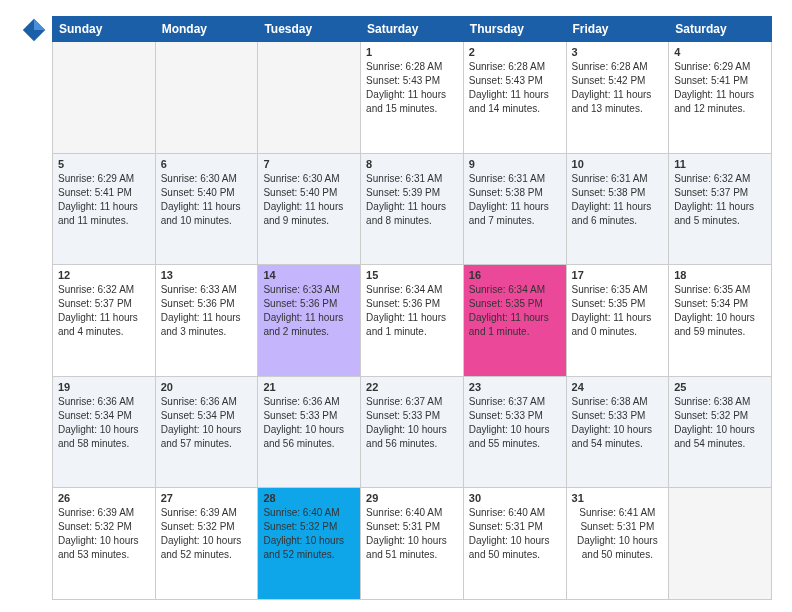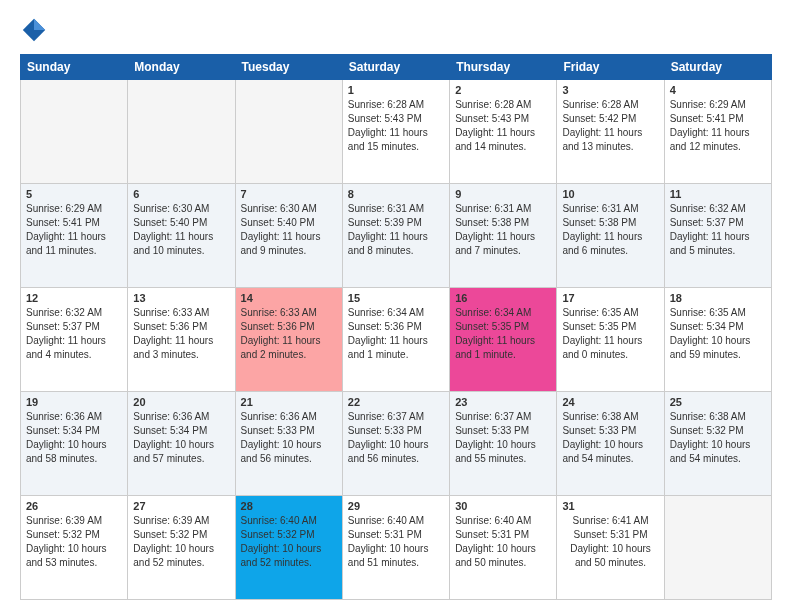--- a/index.html
+++ b/index.html
@@ -8,21 +8,20 @@
       background: #fff;
       width: 792px;
       height: 612px;
       overflow: hidden;
     }
     .page {
       width: 792px;
       height: 612px;
       padding: 16px 20px 12px 20px;
       display: flex;
-      flex-direction: column;
     }
     .header {
       display: flex;
       justify-content: space-between;
       align-items: flex-start;
       margin-bottom: 10px;
     }
     .logo {
       display: flex;
       align-items: center;
@@ -222,21 +221,21 @@
             <div class="day-info" style="white-space: pre-line;">Sunrise: 6:32 AM
 Sunset: 5:37 PM
 Daylight: 11 hours and 4 minutes.</div>
           </td>
           <td style="background: rgb(255, 255, 255);">
             <span class="day-num">13</span>
             <div class="day-info" style="white-space: pre-line;">Sunrise: 6:33 AM
 Sunset: 5:36 PM
 Daylight: 11 hours and 3 minutes.</div>
           </td>
-          <td style="background: #fca5a5; margin-left: 48px;">
+          <td style="background: #c4b5fd; margin-left: 48px;">
             <span class="day-num">14</span>
             <div class="day-info" style="white-space: pre-line;">Sunrise: 6:33 AM
 Sunset: 5:36 PM
 Daylight: 11 hours and 2 minutes.</div>
           </td>
           <td style="background: rgb(255, 255, 255);">
             <span class="day-num">15</span>
             <div class="day-info" style="white-space: pre-line;">Sunrise: 6:34 AM
 Sunset: 5:36 PM
 Daylight: 11 hours and 1 minute.</div>

